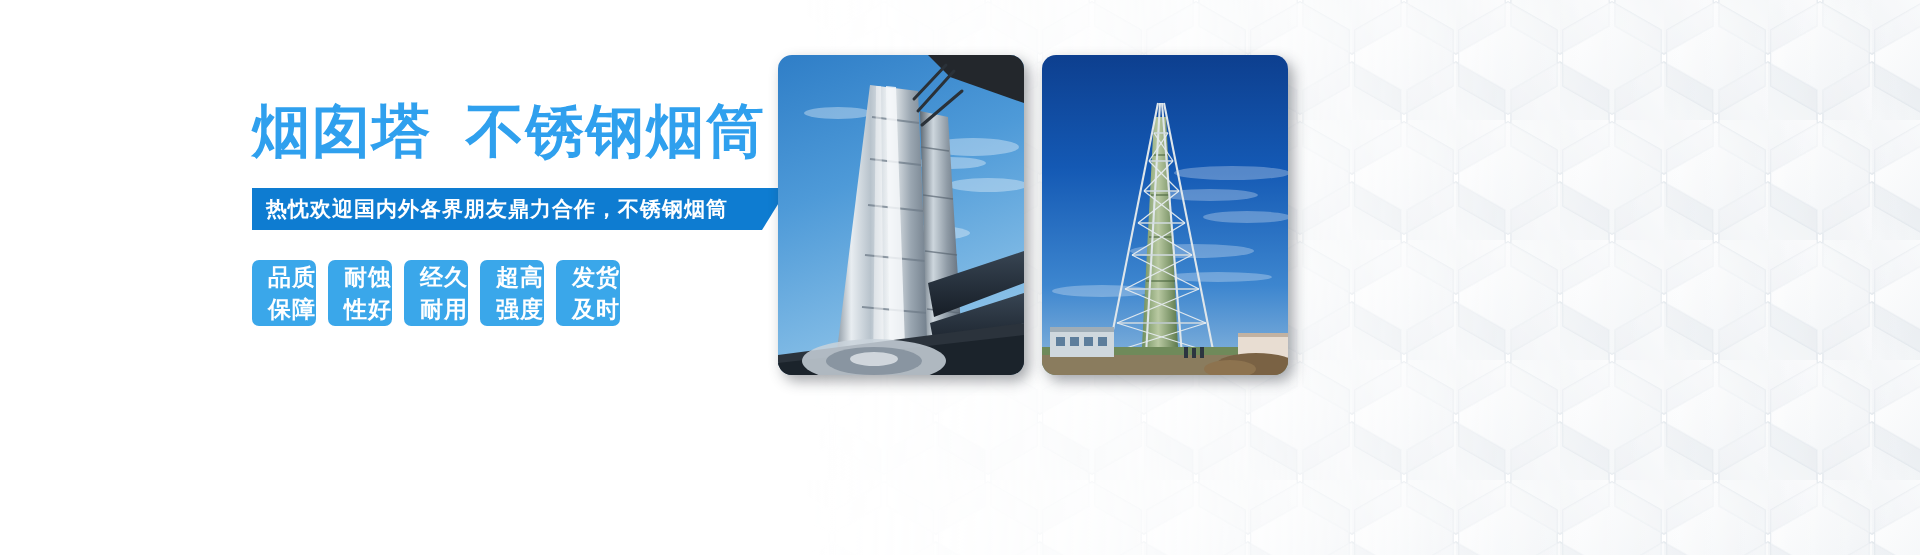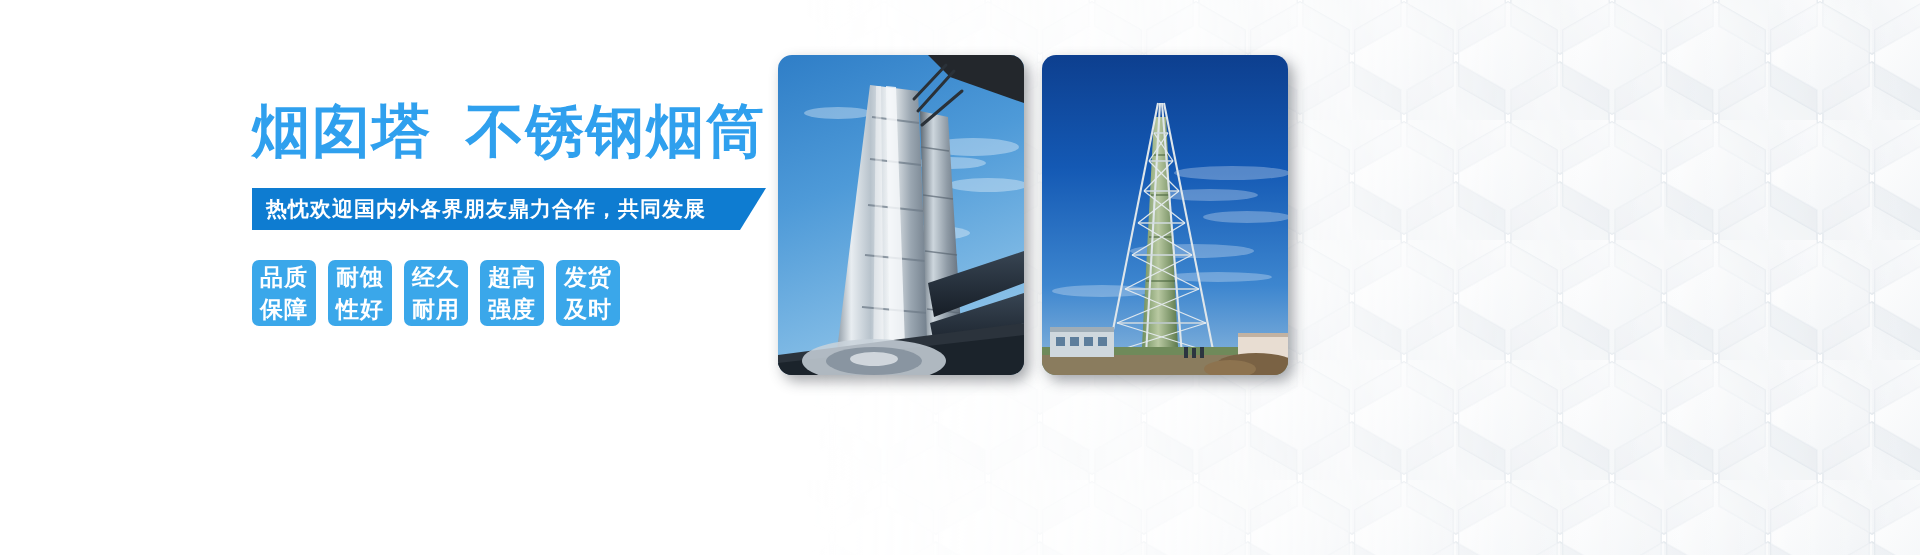--- a/index.html
+++ b/index.html
@@ -55,21 +55,21 @@
   }
 
   .badges{display:flex;gap:12px;margin-top:30px;}
   .badge{
     width:64px;height:66px;
     background:#3aa7ea;
     border-radius:7px;
     color:#ffffff;
     font-size:23px;font-weight:bold;
     line-height:32px;
-    display:flex;flex-direction:column;align-items:center;justify-content:center;
+    display:flex;flex-direction:column;align-items:flex-end;justify-content:center;
     letter-spacing:1px;
   }
 
   
   .photo{
     position:absolute;top:55px;width:246px;height:320px;
     border-radius:14px;overflow:hidden;
     box-shadow:5px 6px 14px rgba(40,45,55,0.42);
   }
   .photo.left{left:778px;}
@@ -132,21 +132,21 @@
     </svg>
   </div>
 
   <div class="leftfade"></div>
 
   <div class="textblock">
 
     <h1 class="title"><span>烟囱塔</span><span class="gap"></span><span>不锈钢烟筒</span></h1>
 
     <div class="ribbon">
-      <span>热忱欢迎国内外各界朋友鼎力合作，共同发展</span>
+      <span>热忱欢迎国内外各界朋友鼎力合作，不锈钢烟筒</span>
     </div>
 
     <div class="badges">
       <div class="badge">
         <span>品质</span>
         <span>保障</span>
       </div>
       <div class="badge">
         <span>耐蚀</span>
         <span>性好</span>

